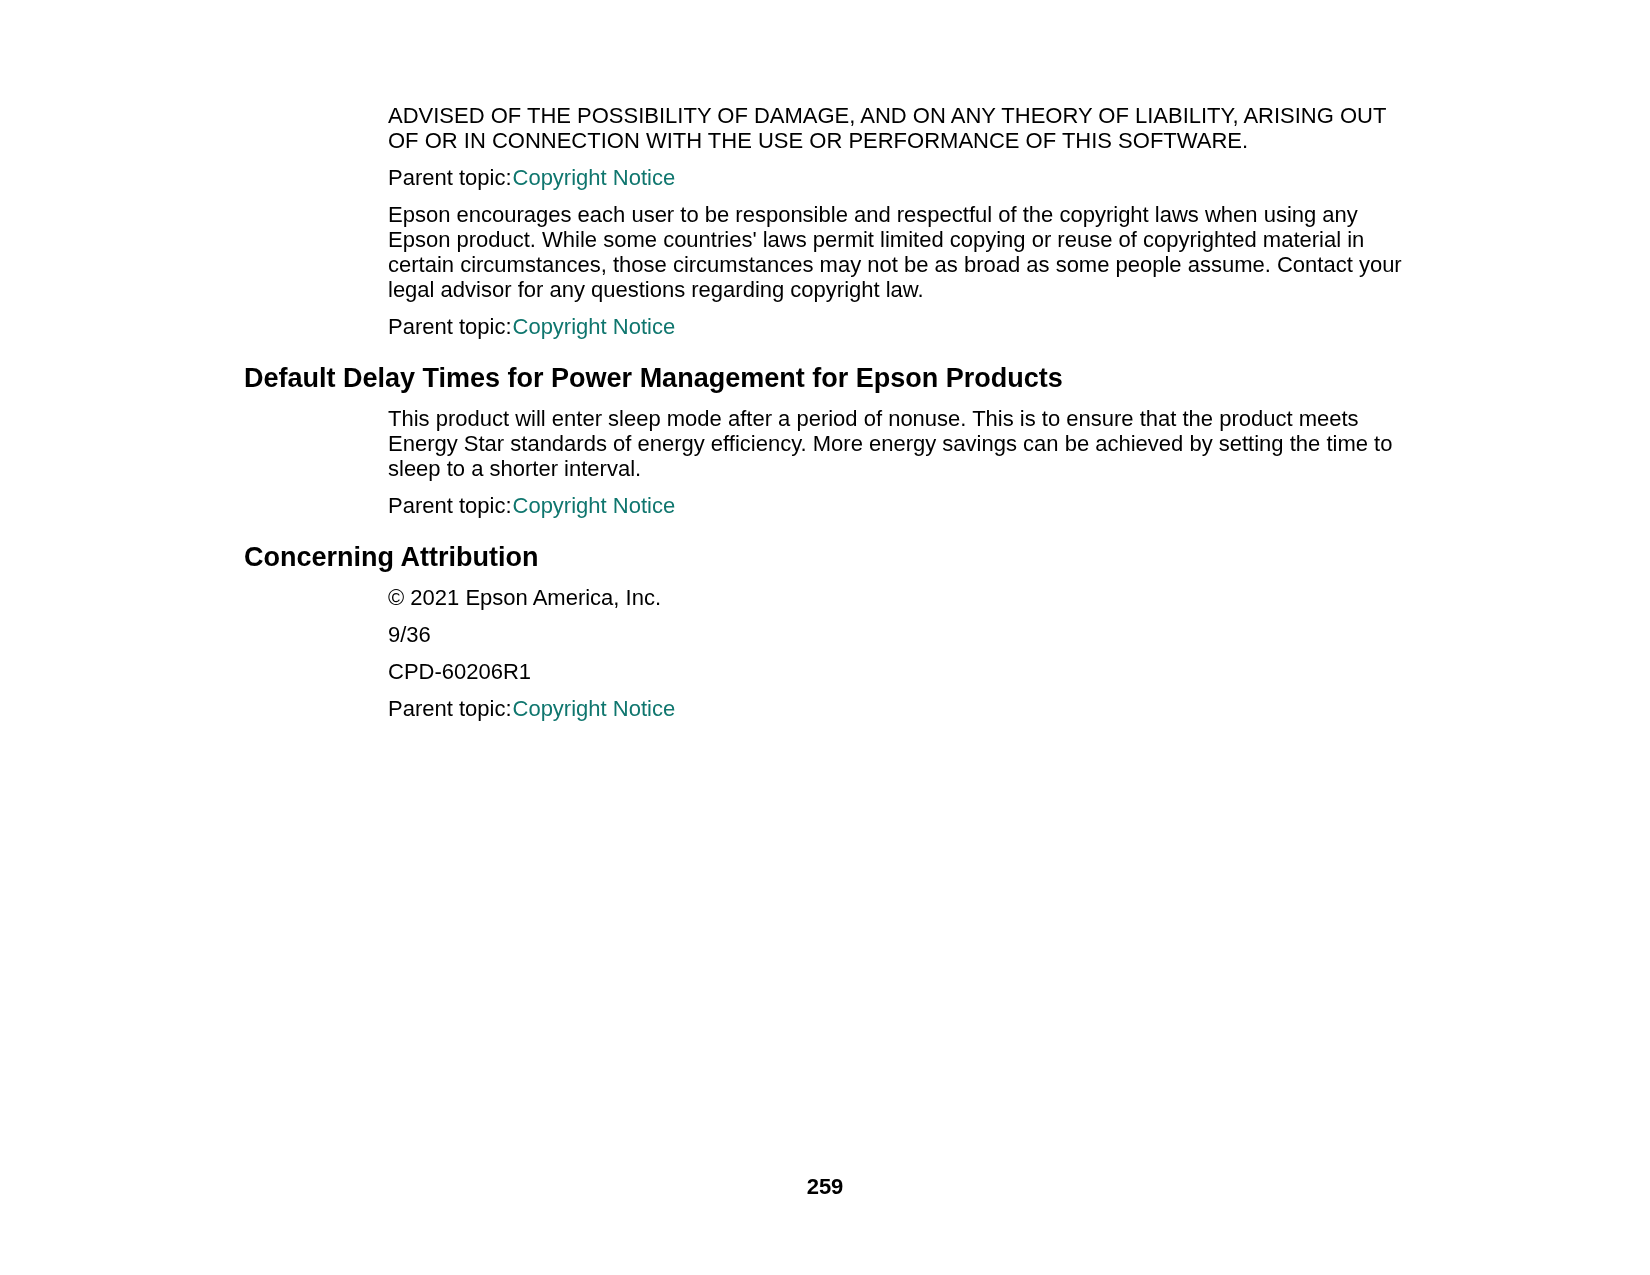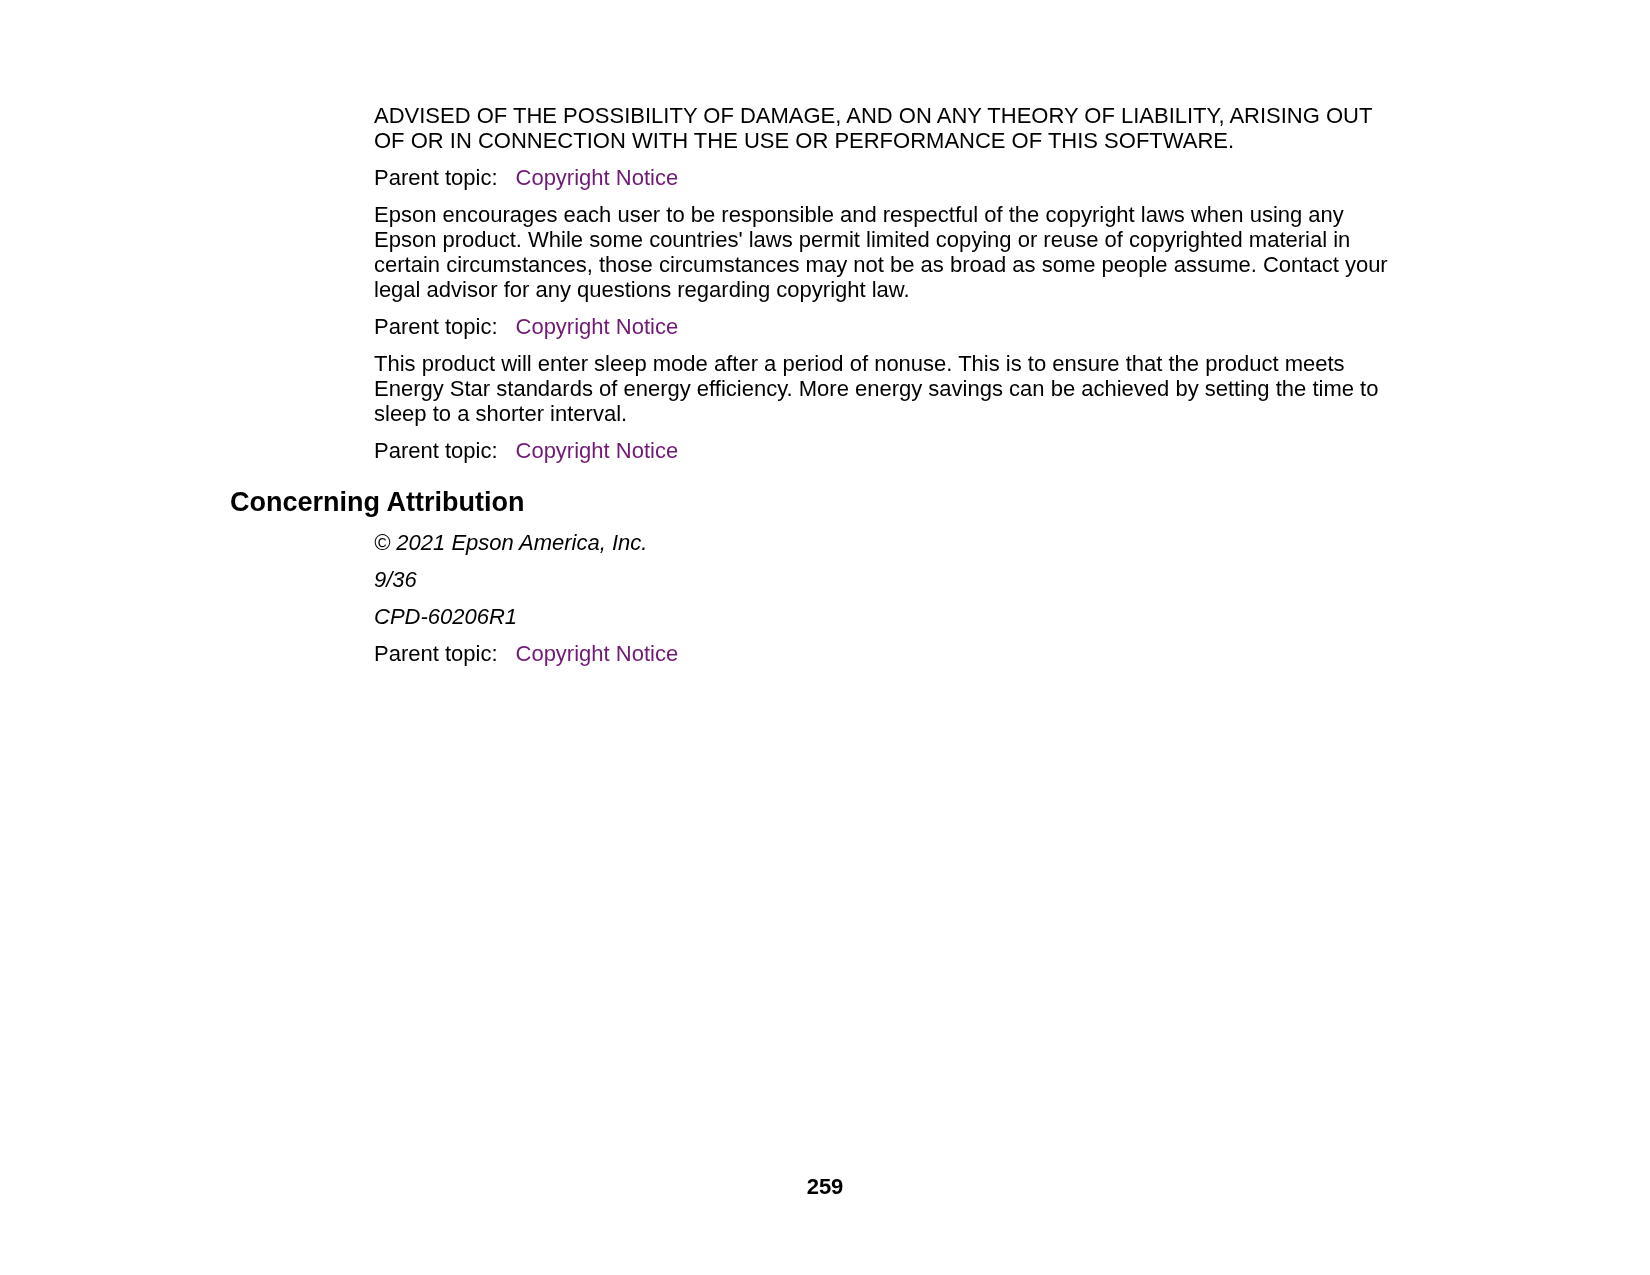--- a/index.html
+++ b/index.html
@@ -11,21 +11,21 @@
     height: 1275px;
     background: #ffffff;
     position: relative;
     overflow: hidden;
     font-family: "Liberation Sans", "DejaVu Sans", sans-serif;
     color: #000000;
   }
   .content {
     position: absolute;
     top: 0;
-    left: 2px;
+    left: 16px;
     width: 1524px;
     padding: 103px 0 0 228px;
     box-sizing: border-box;
   }
   .body-block {
     margin: 0 0 12px 144px;
     max-width: 1110px;
     font-size: 22px;
     line-height: 25px;
     white-space: pre-line;
@@ -39,30 +39,29 @@
   }
   .parent-topic {
     margin: 0 0 12px 144px;
     font-size: 22px;
     line-height: 25px;
   }
   .pt-label {
     font-weight: normal;
   }
   .pt-link {
-    color: #701a75;
+    color: #0f766e;
     text-decoration: none;
-    margin-left: 18px;
+    margin-left: 1px;
     cursor: pointer;
   }
   .attribution-line {
     margin: 0 0 12px 144px;
     font-size: 22px;
     line-height: 25px;
-    font-style: italic;
   }
   .page-footer {
     position: absolute;
     top: 1174px;
     left: 0;
     width: 1650px;
     text-align: center;
     font-size: 22px;
     line-height: 25px;
     font-weight: bold;
@@ -83,20 +82,21 @@
 
   <p class="body-block">Epson encourages each user to be responsible and respectful of the copyright laws when using any
 Epson product. While some countries' laws permit limited copying or reuse of copyrighted material in
 certain circumstances, those circumstances may not be as broad as some people assume. Contact your
 legal advisor for any questions regarding copyright law.</p>
 
   <p class="parent-topic">
     <span class="pt-label">Parent topic:</span><a class="pt-link">Copyright Notice</a>
   </p>
 
+  <h2 class="section-heading">Default Delay Times for Power Management for Epson Products</h2>
 
   <p class="body-block">This product will enter sleep mode after a period of nonuse. This is to ensure that the product meets
 Energy Star standards of energy efficiency. More energy savings can be achieved by setting the time to
 sleep to a shorter interval.</p>
 
   <p class="parent-topic">
     <span class="pt-label">Parent topic:</span><a class="pt-link">Copyright Notice</a>
   </p>
 
   <h2 class="section-heading">Concerning Attribution</h2>

